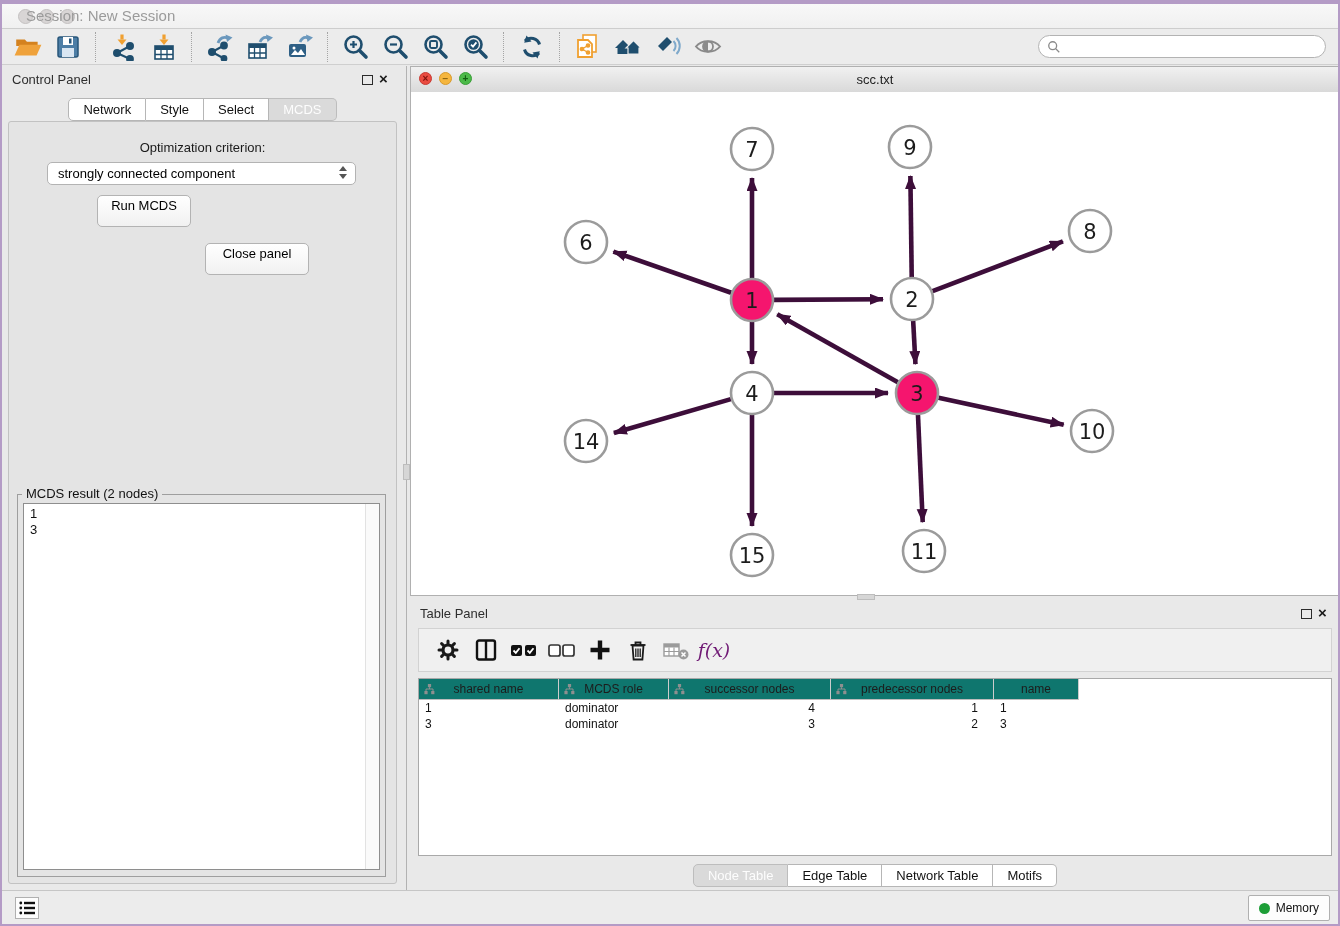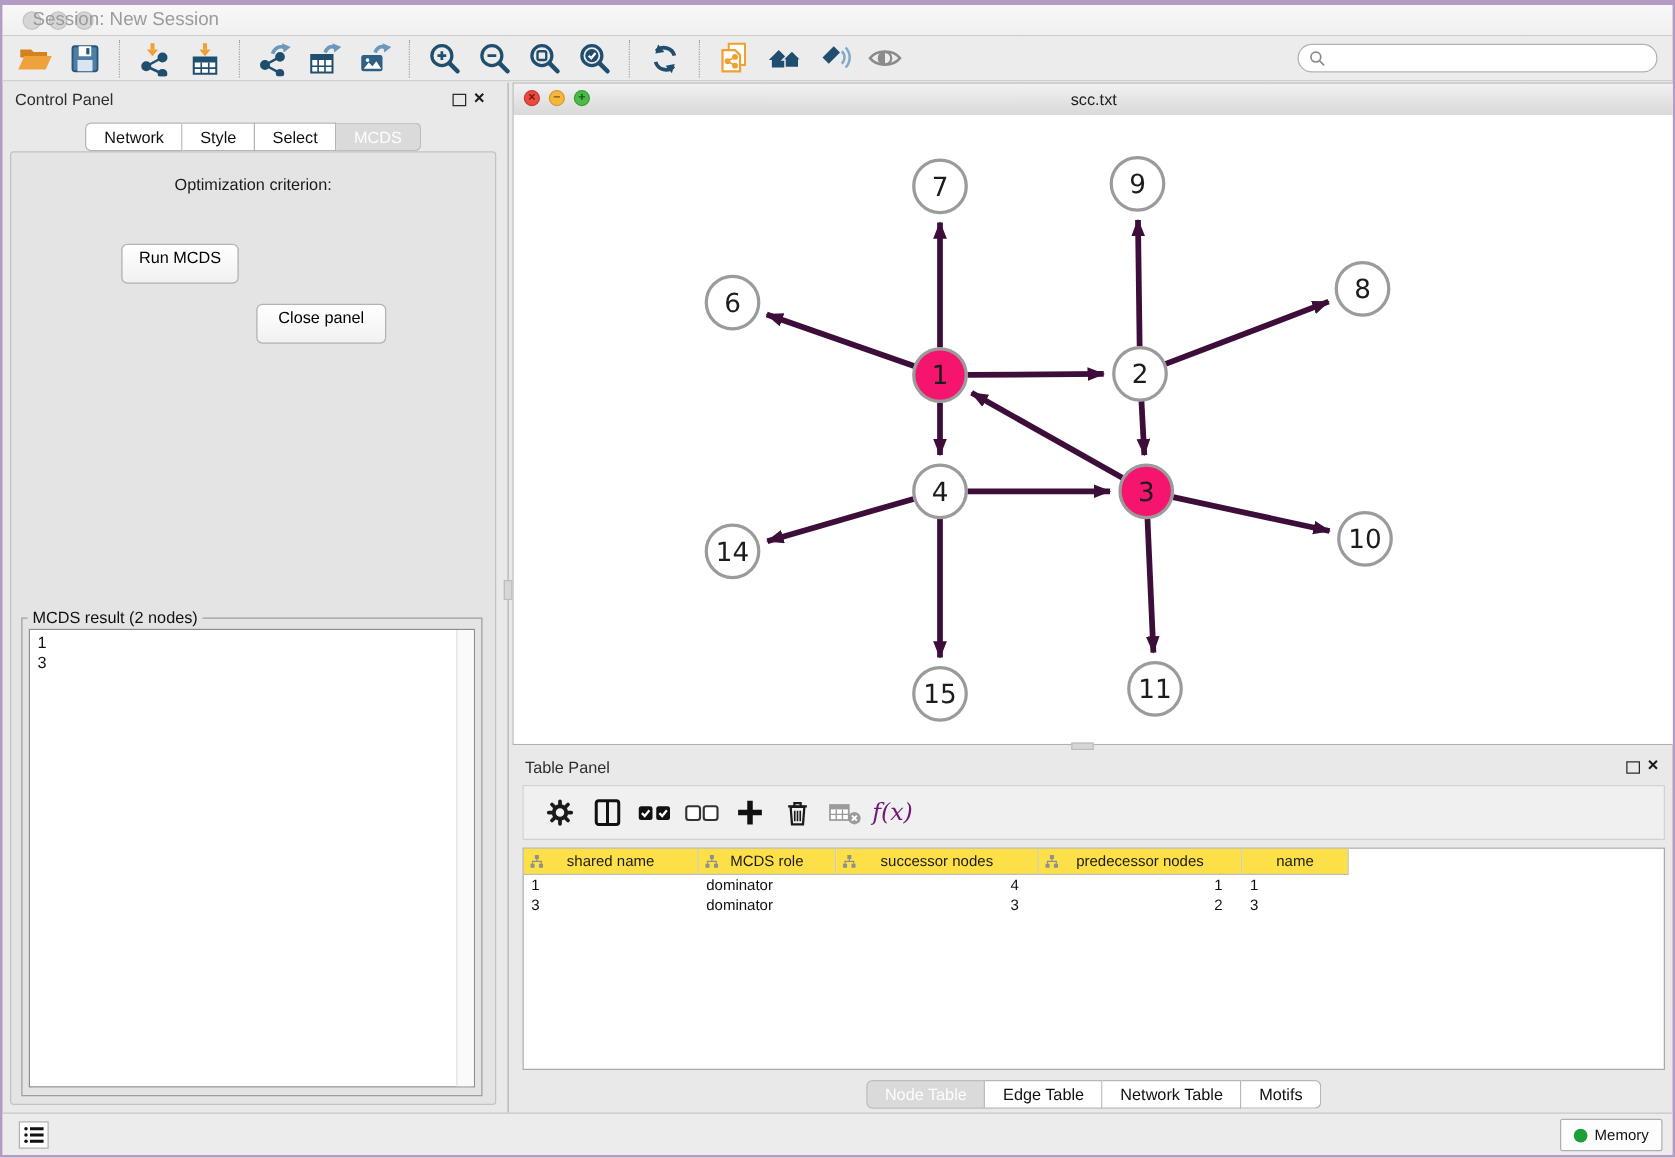--- a/index.html
+++ b/index.html
@@ -62,21 +62,21 @@
   .t-green{left:48px;background:#4cba49;border:1px solid #3a9e38;color:#135f13;}
   .netcanvas{position:absolute;left:0;top:25px;width:928px;height:503px;background:#fff;overflow:hidden;}
   
   .tpanel{position:absolute;left:408px;top:594px;width:930px;height:295px;}
   .tp-toolbar{position:absolute;left:8px;right:8px;top:30px;height:44px;background:#f0f0f0;border:1px solid #d2d2d2;
               display:flex;align-items:center;padding-left:10px;box-sizing:border-box;}
   .tp-btn{width:38px;height:36px;display:flex;align-items:center;justify-content:center;flex:0 0 auto;}
   .fx{font-family:"DejaVu Serif","Liberation Serif",serif;font-style:italic;font-size:19px;color:#701a75;}
   .ttable{position:absolute;left:8px;right:8px;top:80px;height:178px;background:#fff;border:1px solid #a9a9a9;box-sizing:border-box;}
   .thead{position:absolute;left:0;top:0;height:21px;display:flex;}
-  .th{background:#fde047;border-right:1px solid #cccccc;border-bottom:1px solid #bdbdbd;box-sizing:border-box;
+  .th{background:#0f766e;border-right:1px solid #cccccc;border-bottom:1px solid #bdbdbd;box-sizing:border-box;
       display:flex;align-items:center;justify-content:center;gap:0;position:relative;font-size:12px;color:#1c1c1c;}
   .th svg{position:absolute;left:5px;top:5px;}
   .trow{position:absolute;left:0;height:16px;display:flex;font-size:12px;color:#111;}
   .td{box-sizing:border-box;padding:1px 6px;overflow:hidden;white-space:nowrap;}
   .td.num{text-align:right;padding-right:16px;}
   .tp-tabs{position:absolute;left:0;right:0;top:266px;text-align:center;}
   
   .statusbar{position:absolute;left:0;right:0;bottom:0;height:33px;background:#ececec;border-top:1px solid #c6c6c6;}
   .list-btn{position:absolute;left:13px;top:6px;width:22px;height:20px;background:#fdfdfd;border:1px solid #b0b0b0;
             display:flex;align-items:center;justify-content:center;}
@@ -249,20 +249,27 @@
     <div class="cpanel-head">
       <span class="panel-title">Control Panel</span>
       <span class="panel-max" style="left:360px"></span>
       <span class="panel-x" style="left:377px">×</span>
     </div>
     <div class="cp-tabs">
       <span class="tabbtn first">Network</span><span class="tabbtn">Style</span><span class="tabbtn">Select</span><span class="tabbtn last disabled-active">MCDS</span>
     </div>
     <div class="cp-body">
       <div class="opt-label">Optimization criterion:</div>
+      <div class="dropdown">
+        <span>strongly connected component</span>
+        <span class="dd-arrows">
+            <span class="dd-up"></span>
+            <span class="dd-down"></span>
+          </span>
+      </div>
       <div class="cp-btn" style="left:88px;width:94px;">Run MCDS</div>
       <div class="cp-btn" style="left:196px;width:104px;margin-top:48px;">Close panel</div>
       <div class="mcds-fieldset">
         <span class="mcds-legend">MCDS result (2 nodes)</span>
         <div class="result-box">
           <div class="result-lines">
             <div>1</div>
             <div>3</div>
           </div>
           <div class="result-scroll"></div>

